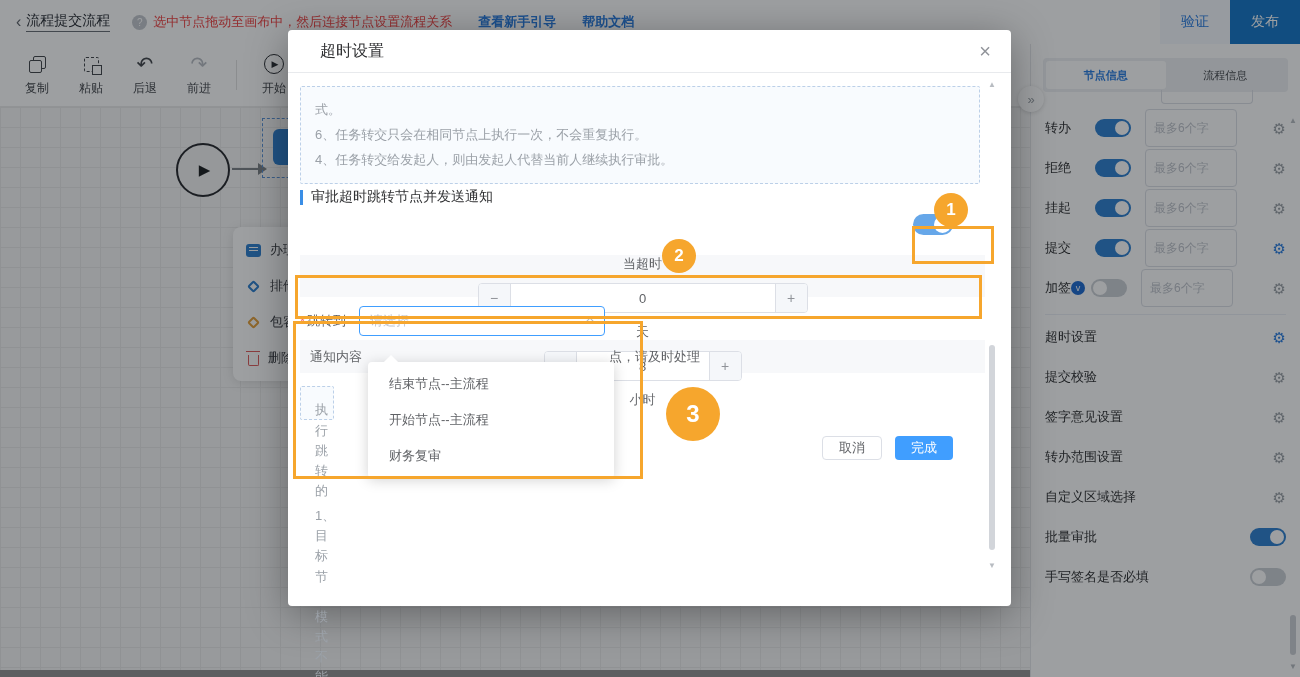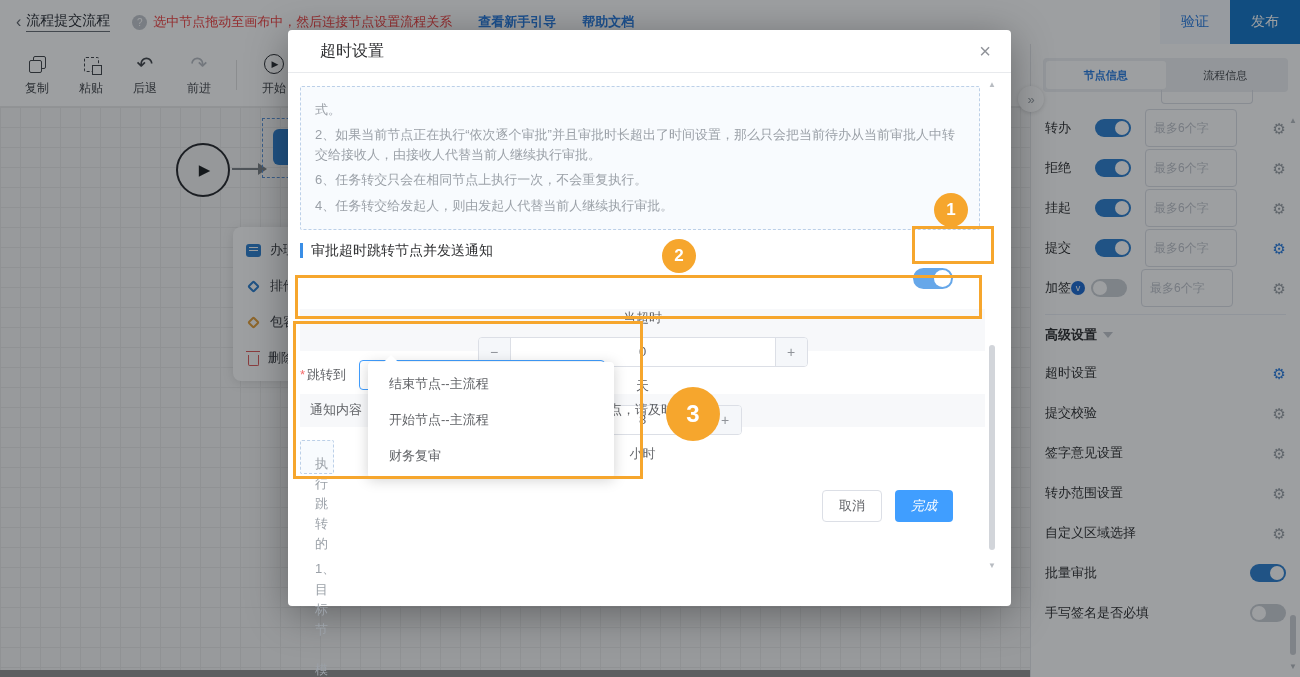--- a/index.html
+++ b/index.html
@@ -103,21 +103,21 @@
 
   
   .modal{position:absolute;left:288px;top:30px;width:723px;height:576px;background:#fff;border-radius:4px;
     box-shadow:0 8px 40px rgba(0,0,0,.35);z-index:60;}
   .mhead{height:43px;display:flex;align-items:center;border-bottom:1px solid #e8eaed;}
   .mtitle{margin-left:32px;font-size:16px;color:#303133;}
   .mclose{position:absolute;right:20px;top:10px;font-size:20px;color:#909399;}
   .mbody{padding:13px 30px 0 12px;position:relative;}
   .notebox{border:1px dashed #bcd0e8;background:#f8fbfe;border-radius:2px;padding:8px 14px;width:680px;}
   .notebox p{margin:5px 0;font-size:13px;color:#9ba1a8;line-height:1.55;}
-  .secrow{margin-top:12px;display:flex;align-items:center;}
+  .secrow{margin-top:4px;display:flex;align-items:center;}
   .secbar{width:3px;height:15px;background:#3a8ee6;margin-right:8px;}
   .sectitle{font-size:14px;color:#303133;}
   .tglrow{margin-top:8px;height:22px;display:flex;justify-content:flex-end;padding-right:28px;}
   .tg.big{width:40px;height:21px;border-radius:11px;}
   .tg.big::after{width:17px;height:17px;}
   .tg.big.on{background:#66a7e9;}
   .trow{margin-top:19px;height:42px;background:#f7f8fa;display:flex;align-items:center;gap:10px;padding:0 10px;width:685px;flex-direction:column;}
   .trow .lab,.unit{font-size:13px;color:#606266;flex:none;}
   .stepper{display:flex;height:30px;border:1px solid #dcdfe6;border-radius:4px;background:#fff;overflow:hidden;flex:none;}
   .stepper.s1{width:330px;}.stepper.s2{width:198px;}
@@ -132,23 +132,23 @@
     display:flex;align-items:center;padding:0 10px;background:#fff;}
   .sel .ph{font-size:13px;color:#c0c4cc;flex:1;}
   .chev-up{width:8px;height:8px;border-left:1.5px solid #b4b9bf;border-top:1.5px solid #b4b9bf;
     transform:rotate(45deg);margin-top:3px;}
   .nrow{margin-top:4px;height:33px;background:#f7f8fa;display:flex;align-items:center;padding:0 10px;width:685px;}
   .nrow .lab{font-size:13px;color:#606266;}
   .nrow .frag{font-size:13px;color:#606266;margin-left:247px;}
   .notebox.b2{margin-top:13px;}
   .gap-inline{display:inline-block;width:212px;}
   .mfoot{margin-top:16px;display:flex;justify-content:flex-end;gap:13px;padding-right:28px;}
-  .btn{height:32px;border-radius:4px;display:flex;align-items:center;justify-content:center;font-size:13px;padding:0 16px;}
+  .btn{height:24px;border-radius:4px;display:flex;align-items:center;justify-content:center;font-size:13px;padding:0 16px;}
   .btn.plain{border:1px solid #dcdfe6;color:#606266;background:#fff;}
-  .btn.primary{background:#409eff;color:#fff;font-style:italic;}
+  .btn.primary{background:#409eff;color:#fff;}
   .mscroll{position:absolute;right:14px;top:50px;bottom:36px;width:10px;}
   .mscroll .sarr{color:#b8bcc2;}
   .mthumb{position:absolute;left:2px;top:265px;height:205px;width:6px;border-radius:3px;background:#d2d5da;}
   .dropdown{position:absolute;left:80px;top:332px;width:246px;background:#fff;border-radius:4px;
     box-shadow:0 2px 14px rgba(0,0,0,.18);padding:4px 0;z-index:5;}
   .dropdown::before{content:"";position:absolute;top:-5px;left:18px;width:10px;height:10px;background:#fff;transform:rotate(45deg);}
   .opt{height:36px;display:flex;align-items:center;padding-left:21px;font-size:13px;color:#606266;}
 
   
   .ann{position:absolute;border:3px solid #f6a62d;z-index:100;}
@@ -286,24 +286,20 @@
       <div class="arow">
         <span class="lab" style="width:auto">加签</span>
         <span class="badge-v">v</span>
         <div class="tg off" style="margin-left:2px"></div>
         <input readonly="" placeholder="最多6个字" style="">
         <span class="gear">⚙</span>
       </div>
 
       <div class="sdiv"></div>
 
-      <div class="advtitle">
-        <span>高级设置</span>
-        <span class="caret-d"></span>
-      </div>
 
       <div class="advrow">
         <span>超时设置</span>
         <span class="gear blue" style="margin-left:0">⚙</span>
       </div>
       <div class="advrow">
         <span>提交校验</span>
         <span class="gear" style="margin-left:0">⚙</span>
       </div>
       <div class="advrow">
@@ -337,21 +333,20 @@
   <div class="overlay"></div>
 
   <div class="modal">
     <div class="mhead">
       <span class="mtitle">超时设置</span>
       <span class="mclose">×</span>
     </div>
     <div class="mbody">
       <div class="notebox">
         <p>式。</p>
-        <p>2、如果当前节点正在执行“依次逐个审批”并且审批时长超出了时间设置，那么只会把当前待办从当前审批人中转交给接收人，由接收人代替当前人继续执行审批。</p>
         <p>6、任务转交只会在相同节点上执行一次，不会重复执行。</p>
         <p>4、任务转交给发起人，则由发起人代替当前人继续执行审批。</p>
       </div>
 
       <div class="secrow">
         <span class="secbar"></span>
         <span class="sectitle">审批超时跳转节点并发送通知</span>
       </div>
       <div class="tglrow">
         <div class="tg big on"></div>

